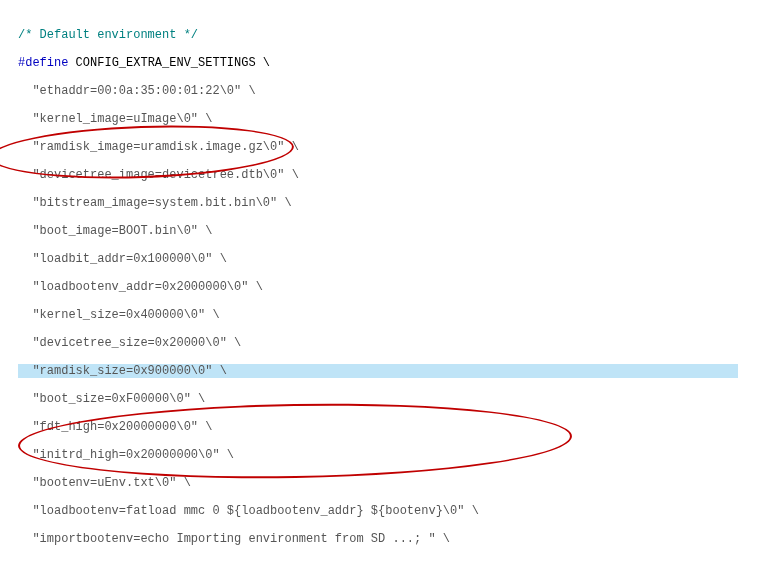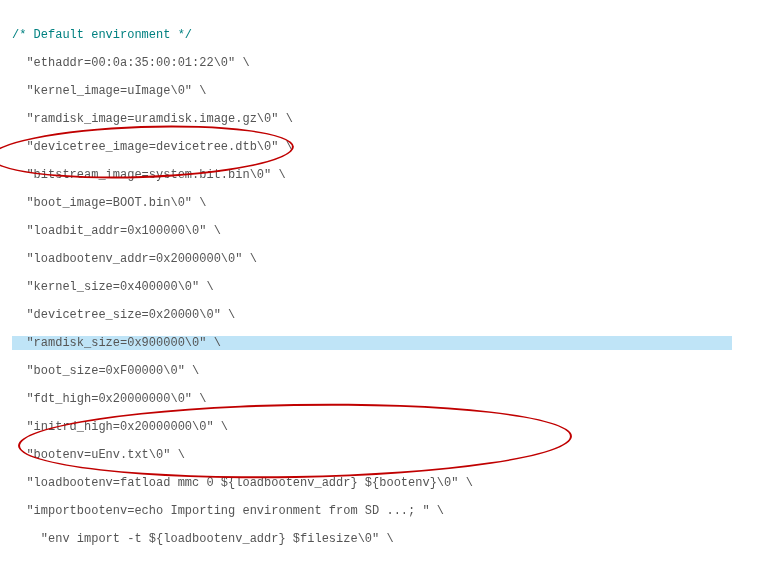--- a/index.html
+++ b/index.html
@@ -11,21 +11,21 @@
     background: #ffffff;
     font-family: "Courier New", Courier, monospace;
     font-size: 12px;
     line-height: 14px;
     color: #000000;
   }
   .code-wrap {
     position: relative;
     width: 777px;
     height: 561px;
-    padding-left: 12px;
+    padding-left: 18px;
     box-sizing: border-box;
     white-space: pre;
   }
   .line {
     display: block;
     white-space: pre;
   }
   .c-comment { color: #008080; }
   .c-pp      { color: #0000c0; }
   .c-str     { color: #555555; }
@@ -56,20 +56,21 @@
     height: 70px;
     transform: rotate(-1deg);
   }
 </style>
 </head>
 <body>
 
 <div class="code-wrap">
 
 <span class="line c-comment">/* Default environment */</span>
+<span class="line"><span class="c-pp">#define</span><span class="c-ident"> CONFIG_EXTRA_ENV_SETTINGS \</span></span>
 <span class="line c-str">  "ethaddr=00:0a:35:00:01:22\0" \</span>
 <span class="line c-str">  "kernel_image=uImage\0" \</span>
 <span class="line c-str">  "ramdisk_image=uramdisk.image.gz\0" \</span>
 <span class="line c-str">  "devicetree_image=devicetree.dtb\0" \</span>
 <span class="line c-str">  "bitstream_image=system.bit.bin\0" \</span>
 <span class="line c-str">  "boot_image=BOOT.bin\0" \</span>
 <span class="line c-str">  "loadbit_addr=0x100000\0" \</span>
 <span class="line c-str">  "loadbootenv_addr=0x2000000\0" \</span>
 <span class="line c-str">  "kernel_size=0x400000\0" \</span>
 <span class="line c-str">  "devicetree_size=0x20000\0" \</span>

